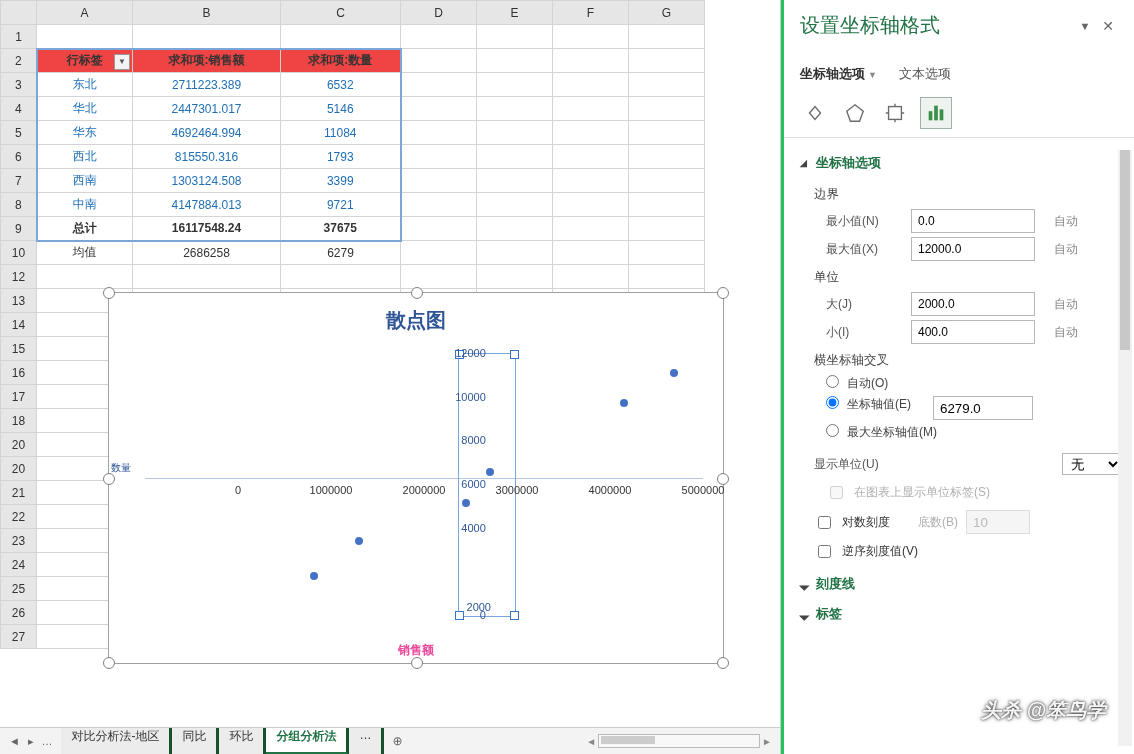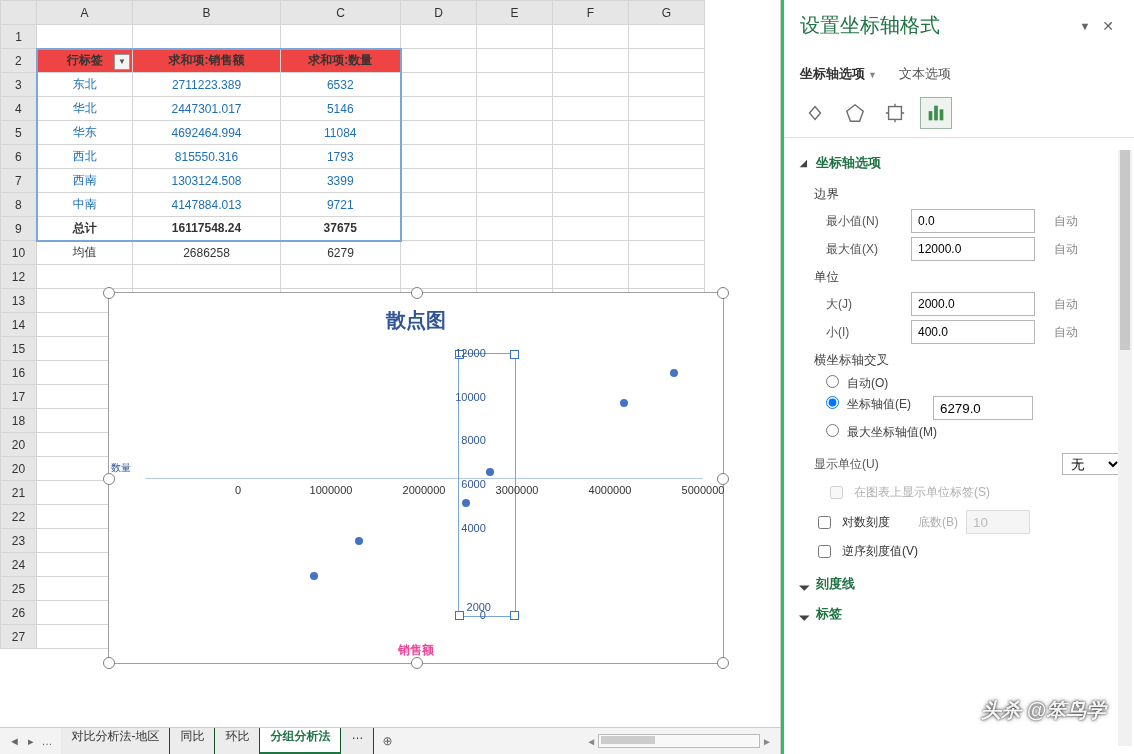--- a/index.html
+++ b/index.html
@@ -42,21 +42,21 @@
   .axis-hline { position:absolute; left:0; right:0; border-top:1px solid #b4c7e7; }
   .x-label { position:absolute; bottom:4px; left:50%; transform:translateX(-50%); font-size:12px; color:#ec4899; font-weight:bold;}
   .y-sel-box { position:absolute; border:1.5px solid #7aa6da; background:rgba(255,255,255,0); }
   .y-sel-handle { position:absolute; width:7px; height:7px; background:#fff; border:1px solid #3773c9; }
 
   
   .tab-strip { height: 26px; background:#f3f3f3; border-top:1px solid #ccc; display:flex; align-items:center; font-size:12px; }
   .tab-nav { display:flex; align-items:center; gap:2px; padding:0 6px; }
   .tab-nav span { color:#666; padding:0 3px; cursor:default; font-size:11px; }
   .tabs { display:flex; align-items:stretch; height:100%; }
-  .tab { padding: 0 10px; border-right:1px solid #14532d; background:#ececec; color:#333; cursor:default; white-space:nowrap; }
+  .tab { padding: 0 10px; border-right:3px solid #14532d; background:#ececec; color:#333; cursor:default; white-space:nowrap; }
   .tab.active { background:#fff; border-bottom:2px solid #217346; color:#217346; font-weight:bold;}
   .tab-add { padding:2px 8px; color:#666; }
   .hscroll-stub { margin-left:auto; display:flex; align-items:center; gap:2px; padding-right:8px;}
   .hscroll-stub .bar { width:160px; height:12px; border:1px solid #bbb; background:#f8f8f8; position:relative; }
   .hscroll-stub .thumb { position:absolute; left:2px; top:1px; width:54px; height:8px; background:#ccc; }
   .hscroll-stub span { color:#888; font-size:10px; }
 
   
   .format-pane { width: 350px; background:#fff; border-left:3px solid #22c55e; display:flex; flex-direction:column; position:relative;}
   .fp-header { display:flex; align-items:center; padding:12px 14px 4px 16px; }

